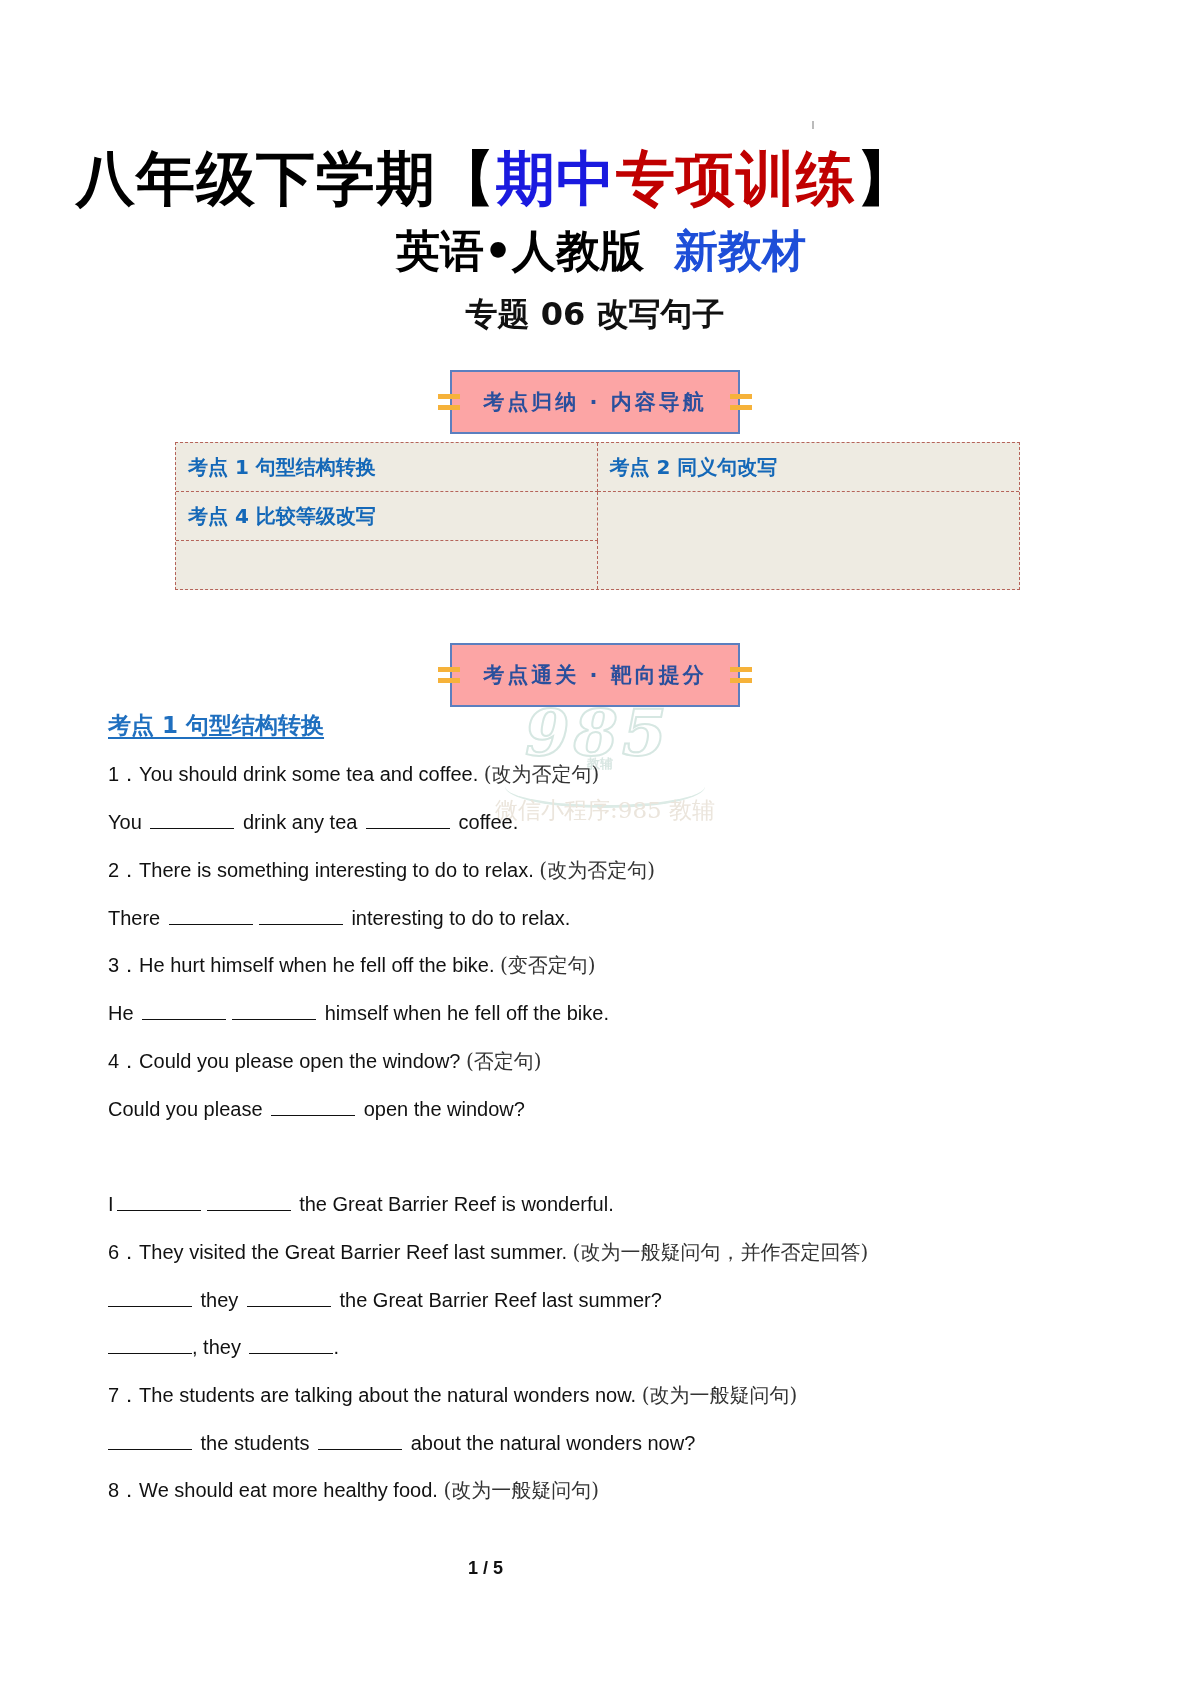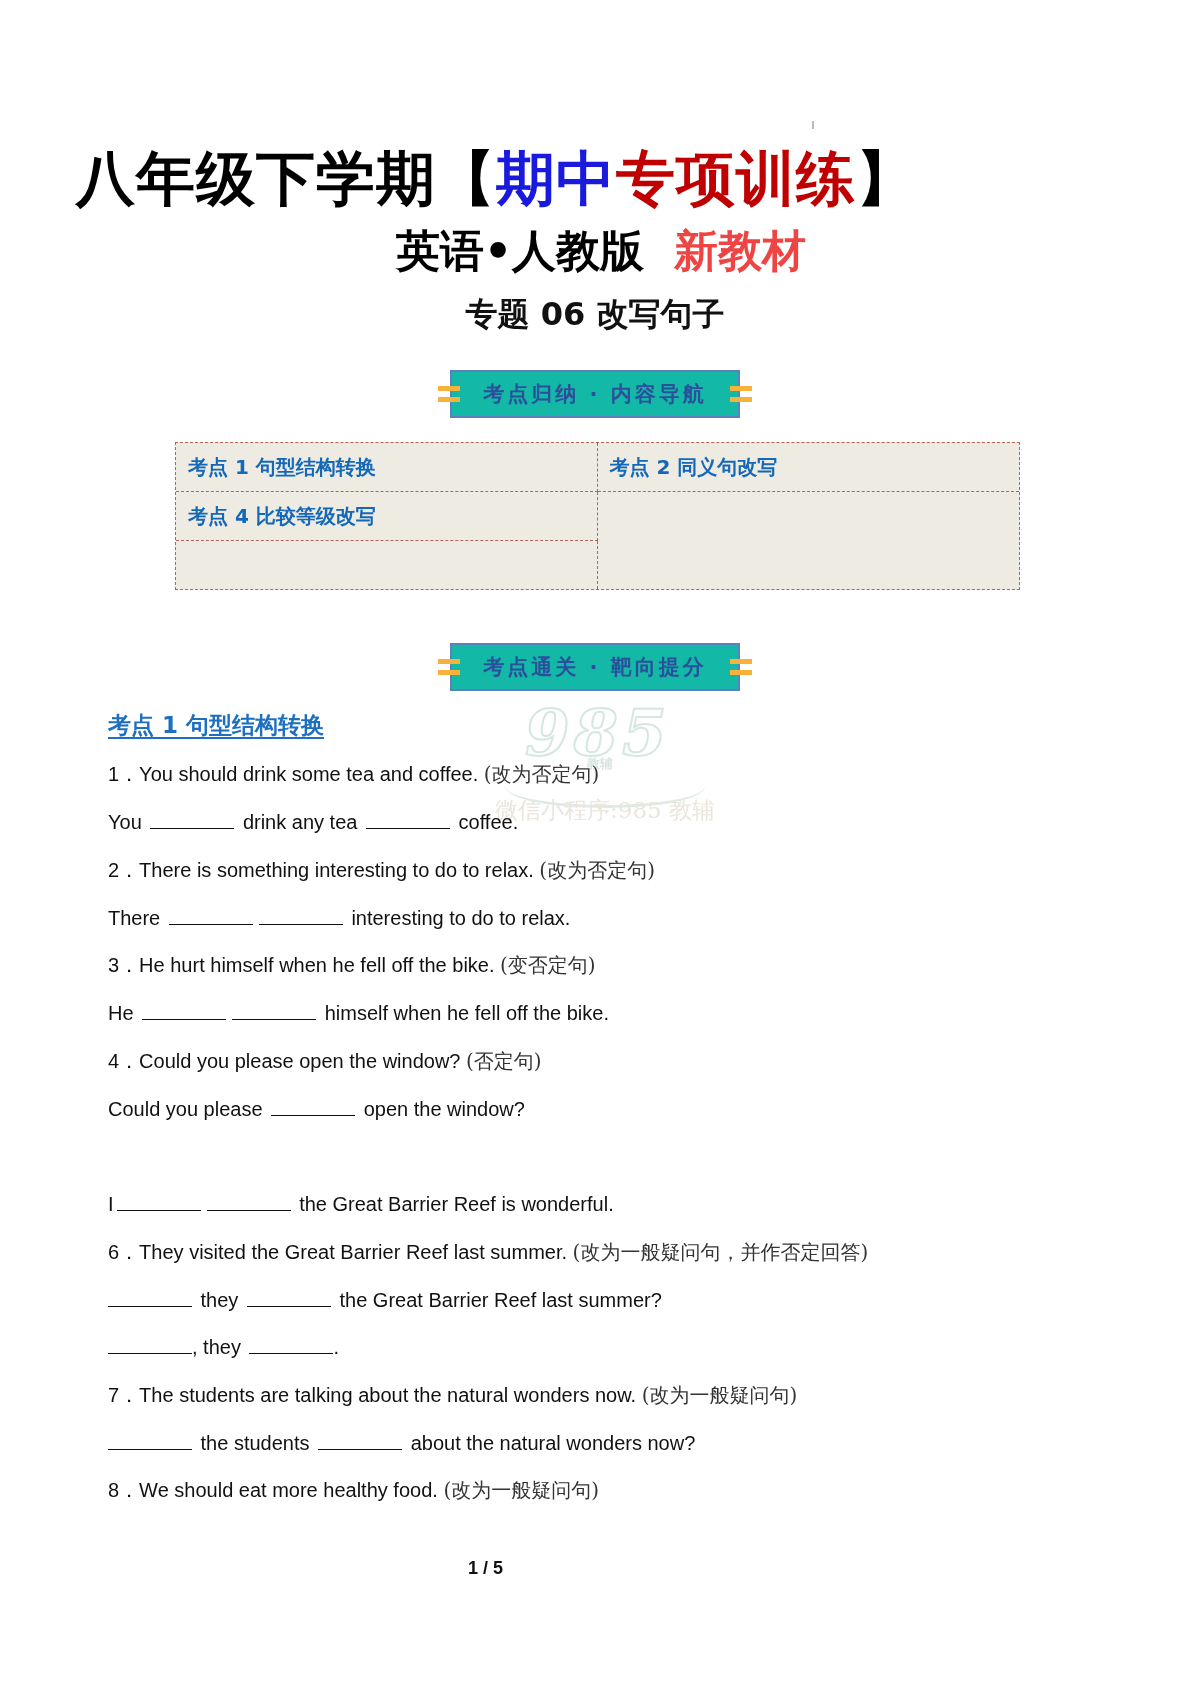--- a/index.html
+++ b/index.html
@@ -12,26 +12,26 @@
     .title-main { position: absolute; left: 0; width: 992px; top: 143px; text-align: center;
                   font-size: 59px; font-weight: 900; letter-spacing: 1px; line-height: 72px;
                   font-family: "DejaVu Sans", sans-serif; }
     .title-main .c-black { color: #000; }
     .title-main .c-blue { color: #1a1adf; }
     .title-main .c-red { color: #c00000; }
 
     .title-sub { position: absolute; left: 0; width: 1190px; top: 223px; text-align: center;
                  font-size: 44px; font-weight: 900; line-height: 56px; font-family: "DejaVu Sans", sans-serif; }
     .title-sub .c-black { color: #000; margin-left: 12px; }
-    .title-sub .c-orange { color: #ef4444; margin-left: 30px; }
+    .title-sub .c-orange { color: #1d4ed8; margin-left: 30px; }
 
     .title-topic { position: absolute; left: 0; width: 1190px; top: 293px; text-align: center;
                    font-size: 32px; font-weight: bold; line-height: 42px; color: #111; font-family: "DejaVu Sans", sans-serif; }
 
-    .banner { position: absolute; height: 48px; border: 2px solid #5b7fbf; background: #14b8a6;
+    .banner { position: absolute; height: 64px; border: 2px solid #5b7fbf; background: #fca5a5;
               display: flex; align-items: center; justify-content: center; box-sizing: border-box;
               color: #2a4f9c; font-weight: bold; font-size: 21px; letter-spacing: 3px; font-family: "DejaVu Sans", sans-serif; }
     .banner-deco { position: absolute; width: 22px; height: 16px; top: 50%; transform: translateY(-50%); }
     .banner-deco::before, .banner-deco::after { content: ""; position: absolute; left: 0; width: 22px; height: 5px; background: #f6b23a; }
     .banner-deco::before { top: 0; }
     .banner-deco::after { bottom: 0; }
     .banner-deco.left { left: -14px; }
     .banner-deco.right { right: -14px; }
 
     .nav-table { position: absolute; left: 175px; top: 442px; width: 845px; height: 148px;

